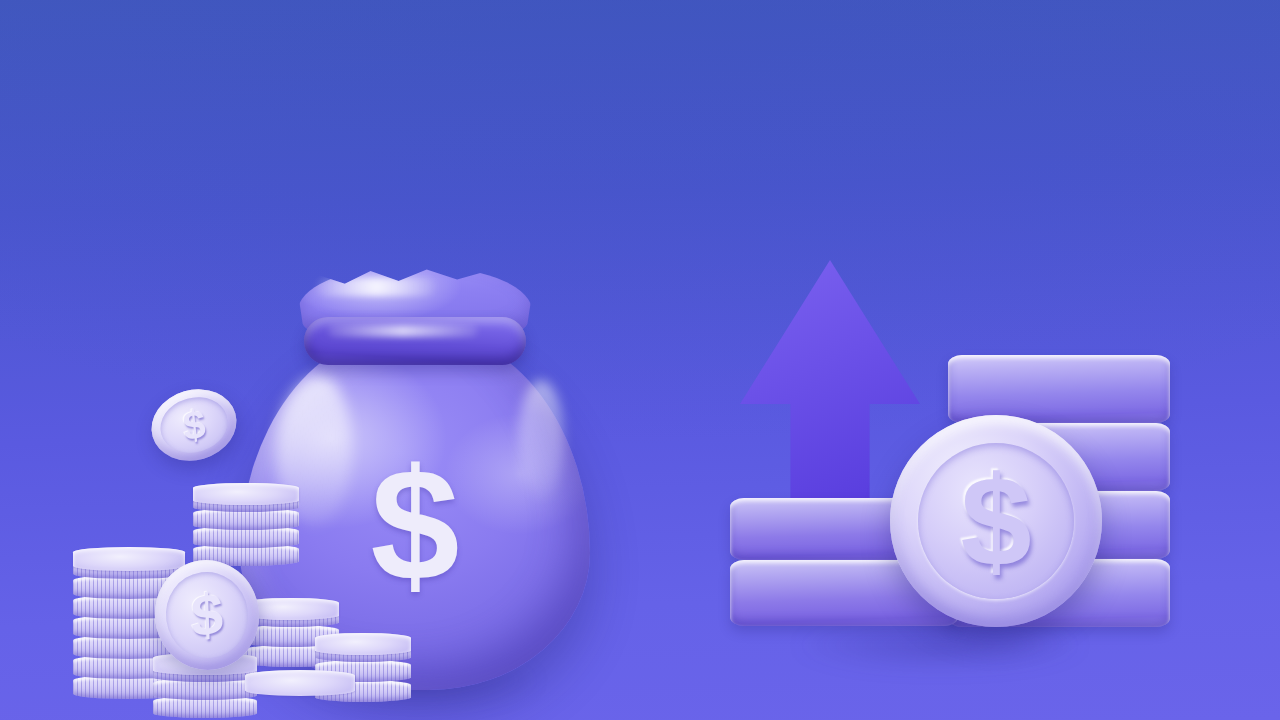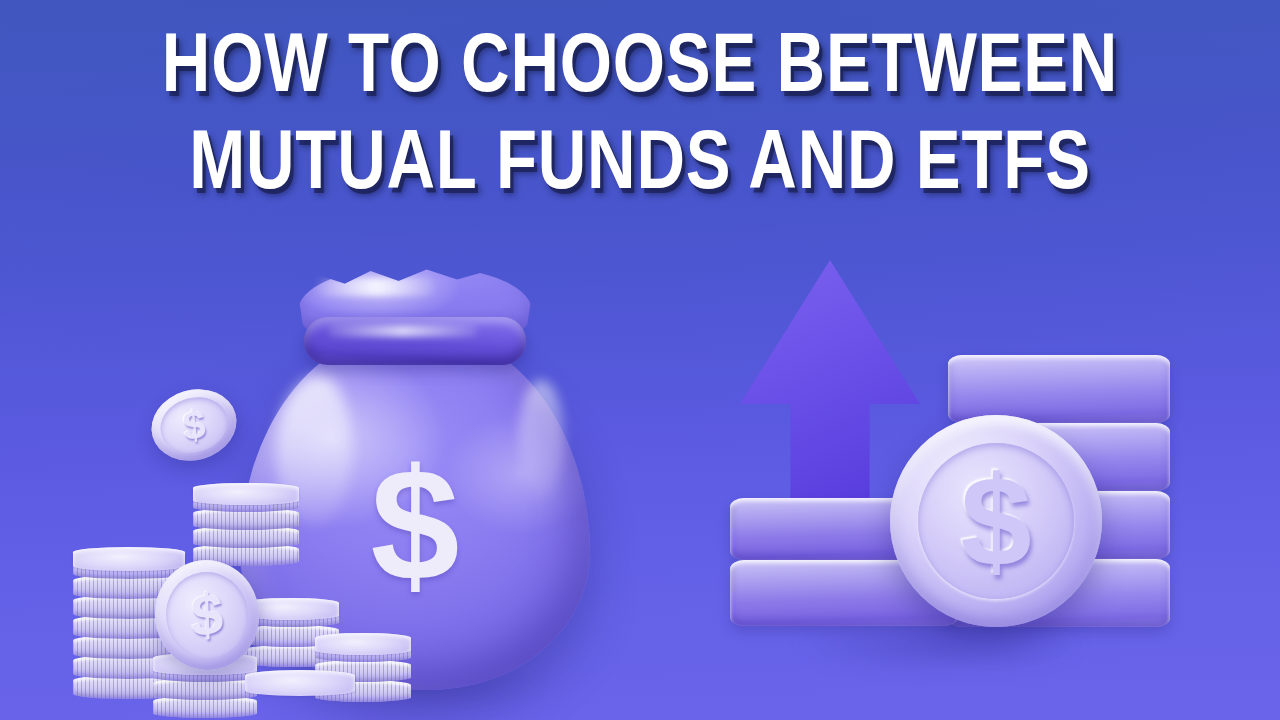--- a/index.html
+++ b/index.html
@@ -272,24 +272,20 @@
   }
 </style>
 </head>
 <body>
 
 <div id="stage">
 
   <div class="bg"></div>
   <div class="bg-vign"></div>
 
-  <div class="title-wrap">
-    <div class="title-line">HOW TO CHOOSE BETWEEN</div>
-    <div class="title-line">MUTUAL FUNDS AND ETFS</div>
-  </div>
 
   <div class="scene-left">
 
     <div class="shadow-blob" style="left:190px; top:400px; width:350px; height:80px;"></div>
 
     <div class="bag">
       <div class="bag-body"></div>
       <div class="bag-gloss-r"></div>
       <div class="bag-neck"></div>
       <div class="bag-band"></div>

